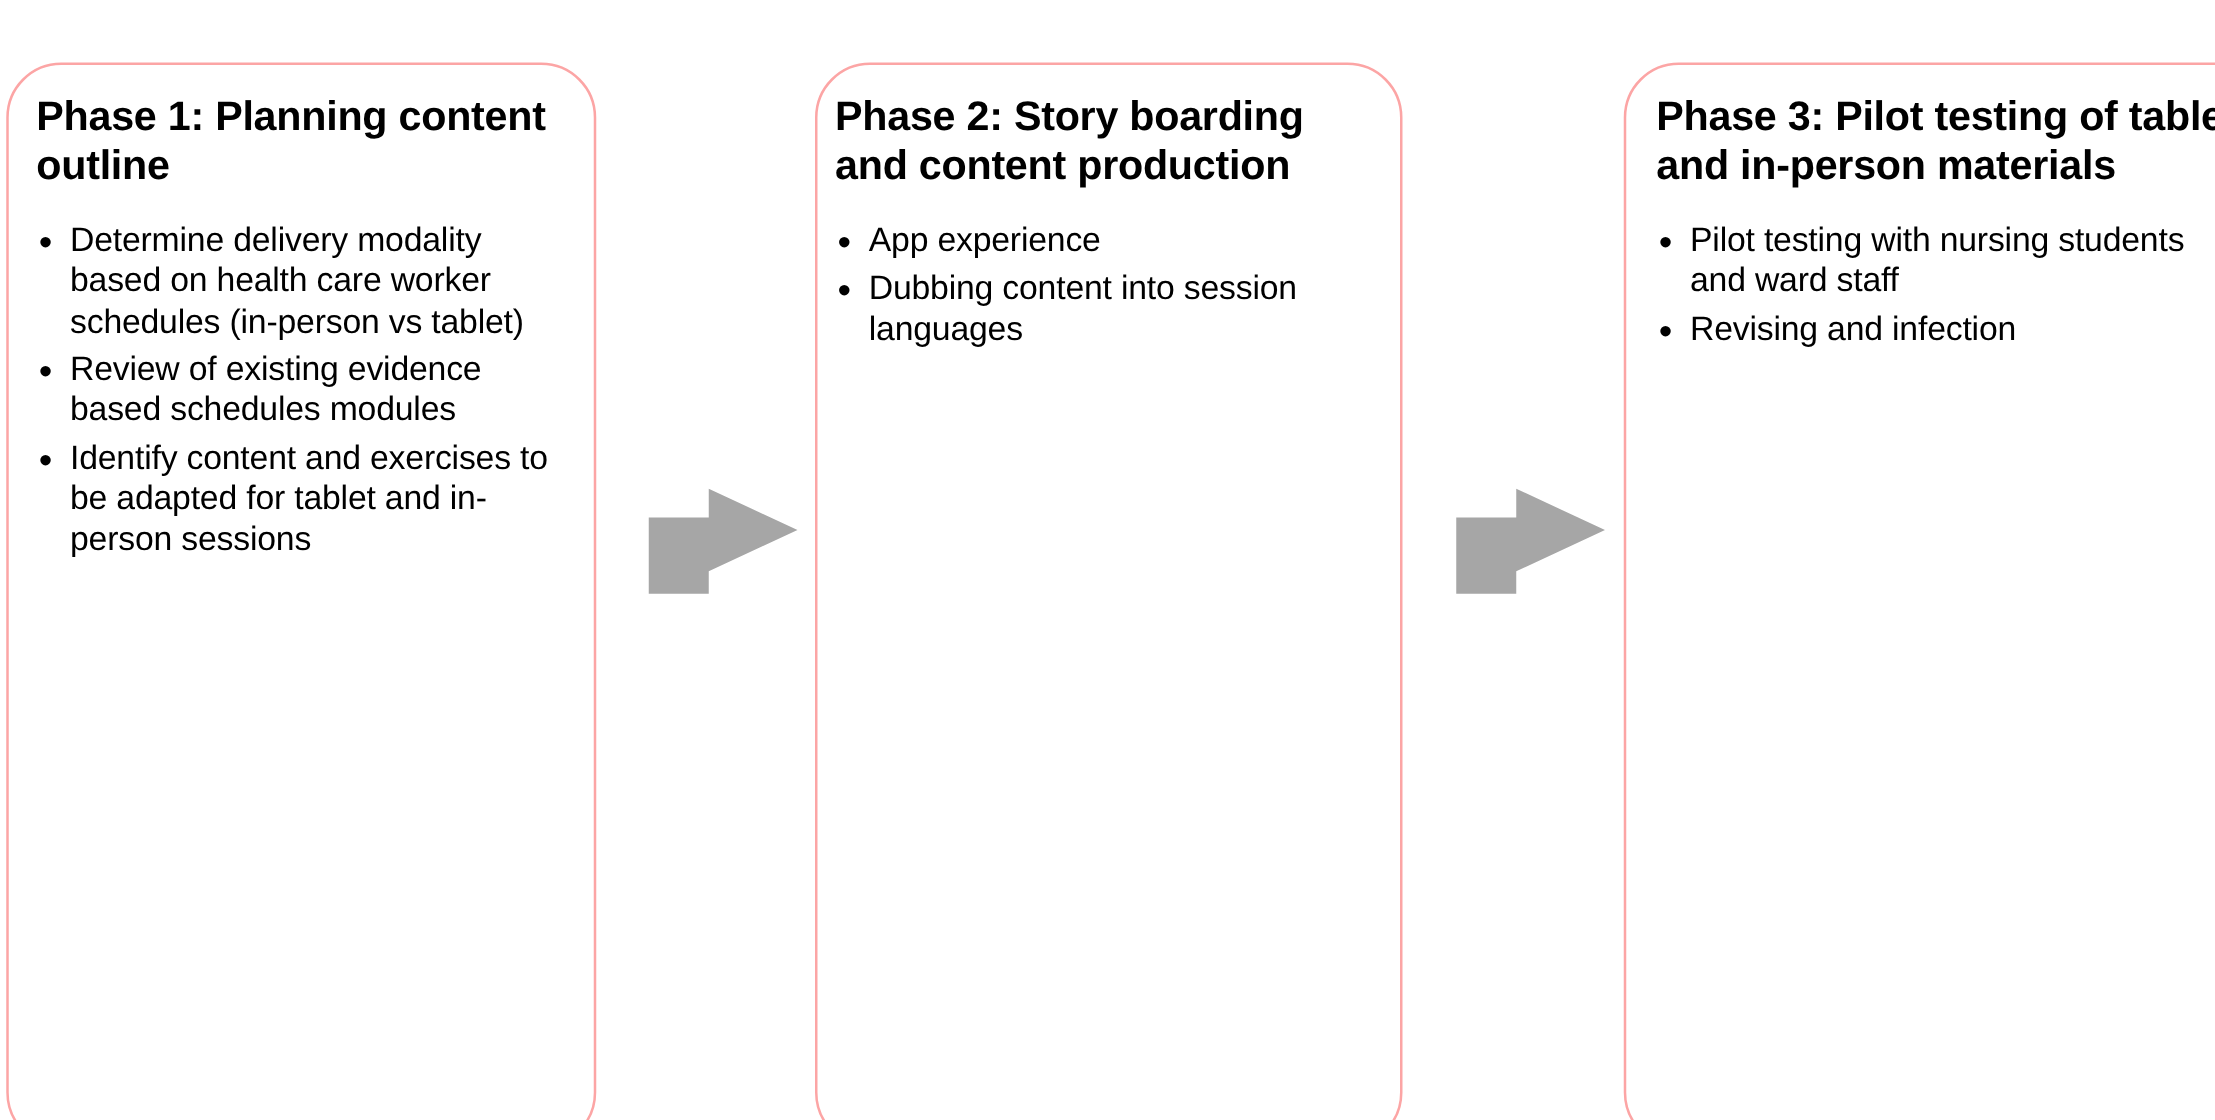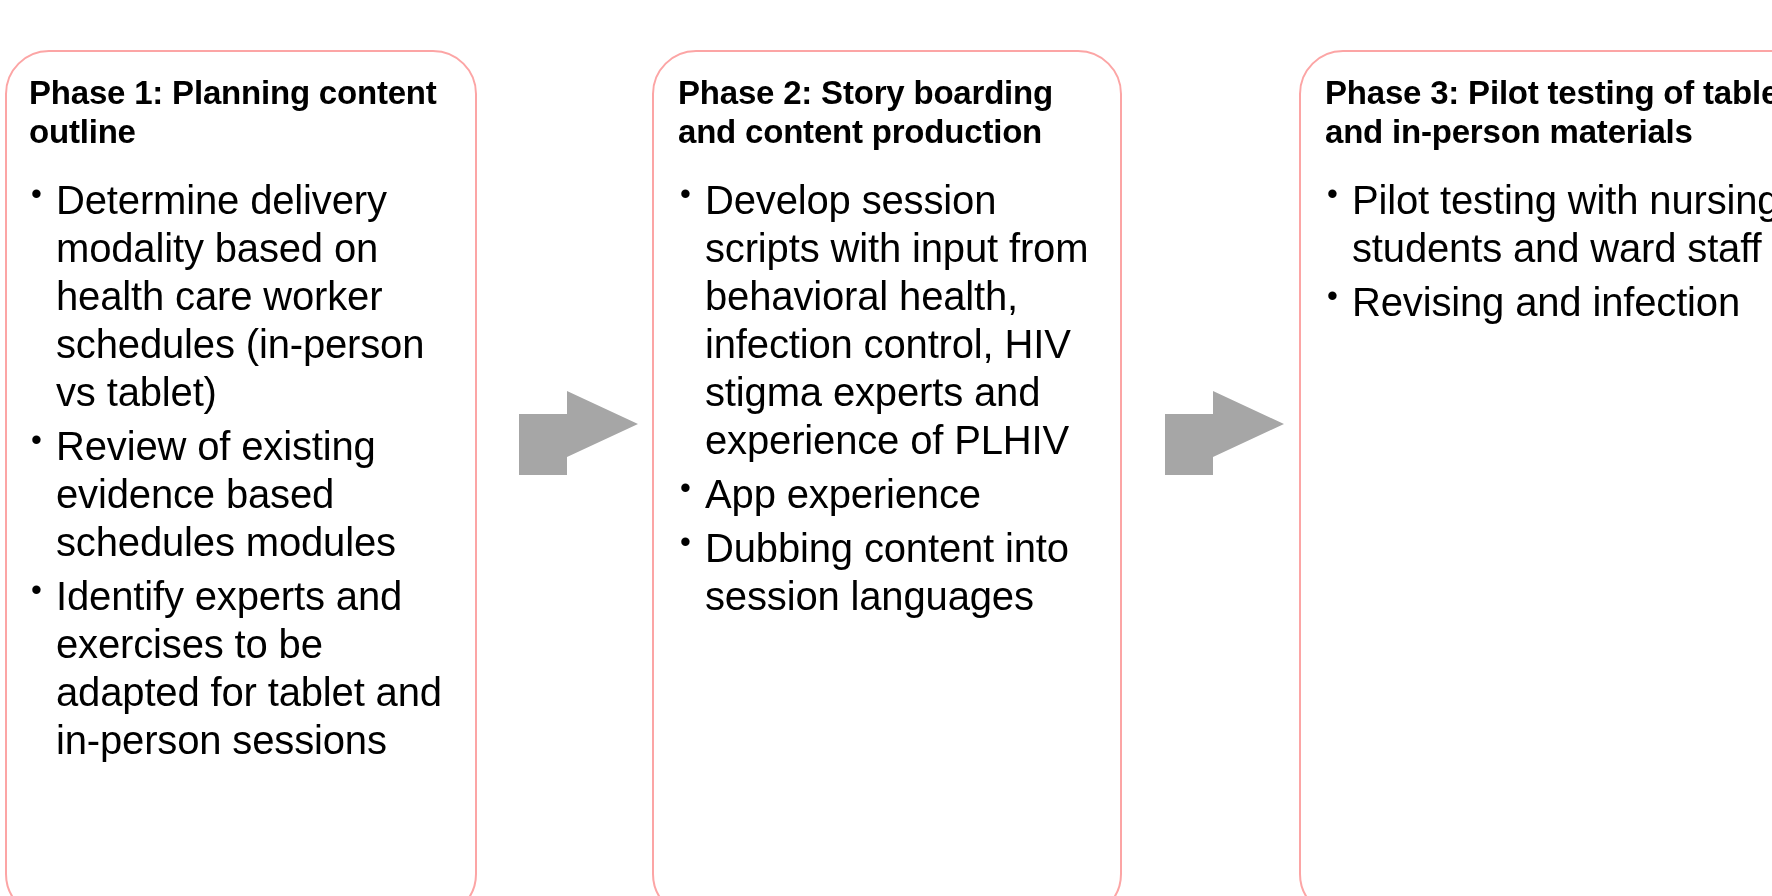--- a/index.html
+++ b/index.html
@@ -46,42 +46,42 @@
   }
 
   .bullet-list {
     list-style: none;
     margin: 0;
     padding: 0;
   }
 
   .bullet-item {
     position: relative;
-    font-size: 40px;
+    font-size: 27px;
     line-height: 1.20;
     letter-spacing: -0.15px;
     margin: 0 0 6px 0;
     padding-left: 27px;
   }
 
   .bullet-item::before {
     content: "\2022";
     position: absolute;
     left: 2px;
     top: -1px;
     font-size: 31px;
     line-height: 1.20;
   }
 
   
   #box-phase-1 { left: 5px;    top: 14px; width: 472px;  height: 868px; }
   #box-phase-2 { left: 652px;  top: 14px; width: 470px;  height: 868px; }
   #box-phase-3 { left: 1299px; top: 14px; width: 516px;  height: 868px; }
 
-  #box-phase-2 .phase-inner { padding-left: 24px; padding-right: 14px; }
+  #box-phase-2 .phase-inner { padding-left: 14px; padding-right: 14px; }
   #box-phase-3 .phase-inner { padding-left: 24px; padding-right: 14px; }
 
   
   .flow-arrow {
     position: absolute;
     top: 365px;
     width: 128px;
     height: 118px;
   }
   #arrow-1-2 { left: 512px; }
@@ -91,36 +91,35 @@
 <body>
 
 <div id="canvas">
 
   <div class="phase-box" id="box-phase-1">
     <div class="phase-inner">
       <h2 class="phase-title">Phase 1: Planning content outline</h2>
       <ul class="bullet-list">
         <li class="bullet-item">Determine delivery modality based on health care worker schedules (in-person vs tablet)</li>
         <li class="bullet-item">Review of existing evidence based schedules modules</li>
-        <li class="bullet-item">Identify experts and exercises to be adapted for tablet and in-person sessions</li>
+        <li class="bullet-item">Identify content and exercises to be adapted for tablet and in-person sessions</li>
       </ul>
     </div>
   </div>
 
   <div class="flow-arrow" id="arrow-1-2">
     <svg viewBox="0 0 128 118" width="128" height="118" aria-hidden="true">
       <polygon points="7,49 55,49 55,26 126,59 55,92 55,110 7,110" fill="#a6a6a6"></polygon>
     </svg>
   </div>
 
   <div class="phase-box" id="box-phase-2">
     <div class="phase-inner">
       <h2 class="phase-title">Phase 2: Story boarding and content production</h2>
       <ul class="bullet-list">
-        <li class="bullet-item">Develop session scripts with input from behavioral health, infection control, HIV stigma experts and experience of PLHIV</li>
         <li class="bullet-item">App experience</li>
         <li class="bullet-item">Dubbing content into session languages</li>
       </ul>
     </div>
   </div>
 
   <div class="flow-arrow" id="arrow-2-3">
     <svg viewBox="0 0 128 118" width="128" height="118" aria-hidden="true">
       <polygon points="7,49 55,49 55,26 126,59 55,92 55,110 7,110" fill="#a6a6a6"></polygon>
     </svg>

